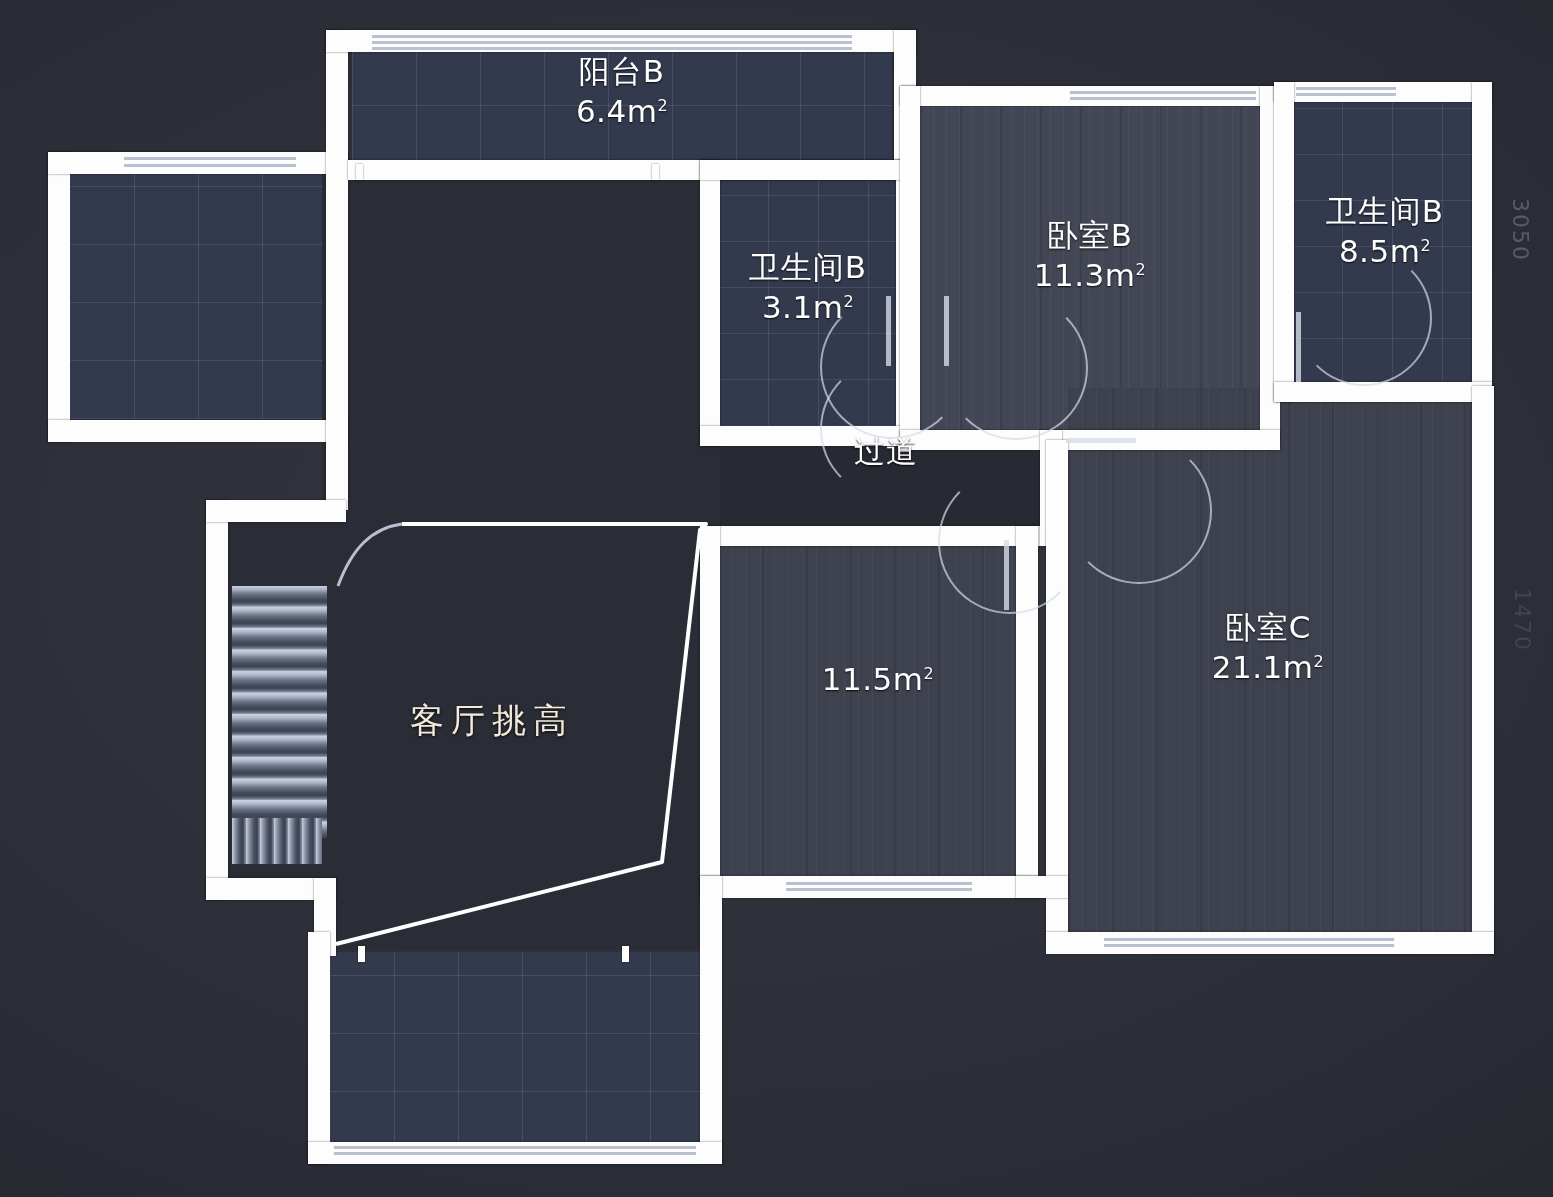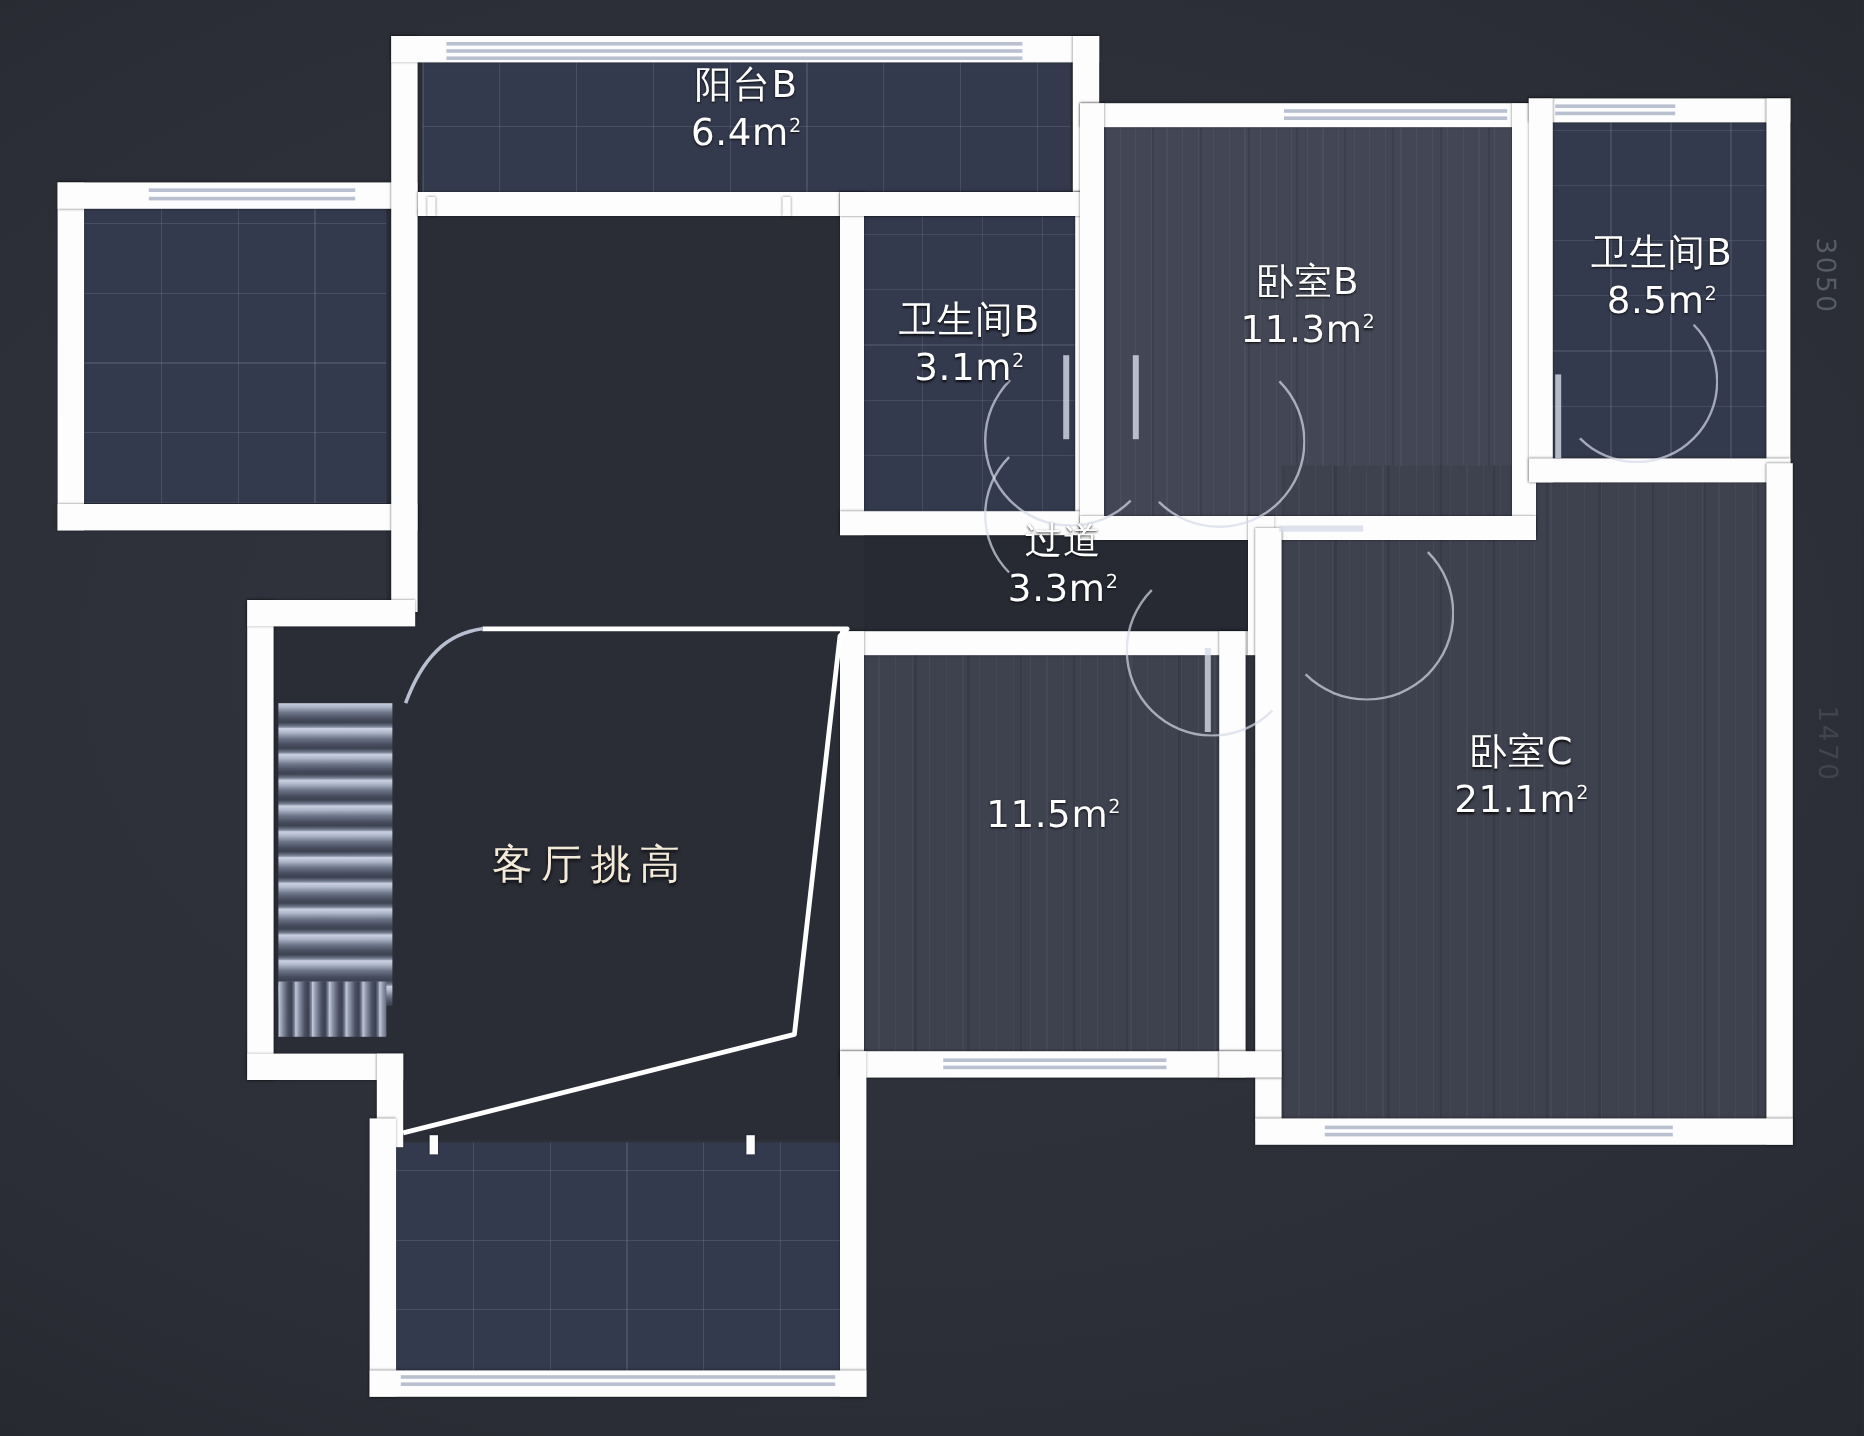--- a/index.html
+++ b/index.html
@@ -246,21 +246,20 @@
     <span class="ar"><span>11.3</span><span>m</span><sup>2</sup></span>
   </div>
 
   <div class="label" style="left:1245px;top:192px;width:280px;">
     <span class="nm">卫生间B</span>
     <span class="ar"><span>8.5</span><span>m</span><sup>2</sup></span>
   </div>
 
   <div class="label" style="left:746px;top:432px;width:280px;">
     <span class="nm">过道</span>
-    <span class="ar"><span>3.3</span><span>m</span><sup>2</sup></span>
   </div>
 
   <div class="label" style="left:738px;top:660px;width:280px;">
     <span class="ar"><span>11.5</span><span>m</span><sup>2</sup></span>
   </div>
 
   <div class="label" style="left:1128px;top:608px;width:280px;">
     <span class="nm">卧室C</span>
     <span class="ar"><span>21.1</span><span>m</span><sup>2</sup></span>
   </div>

